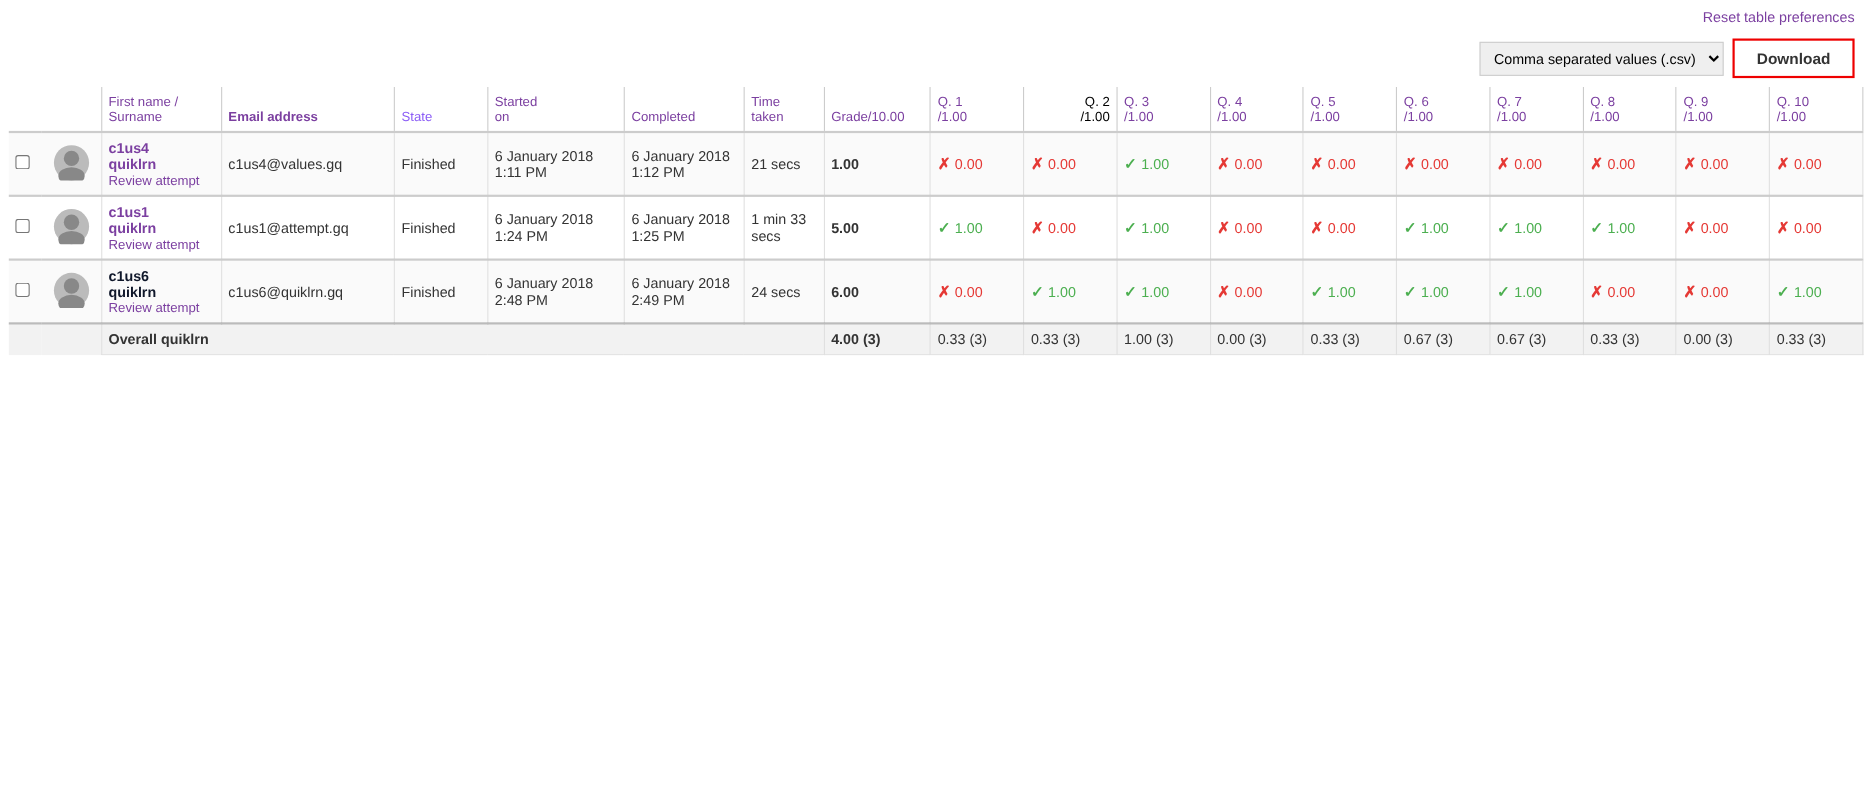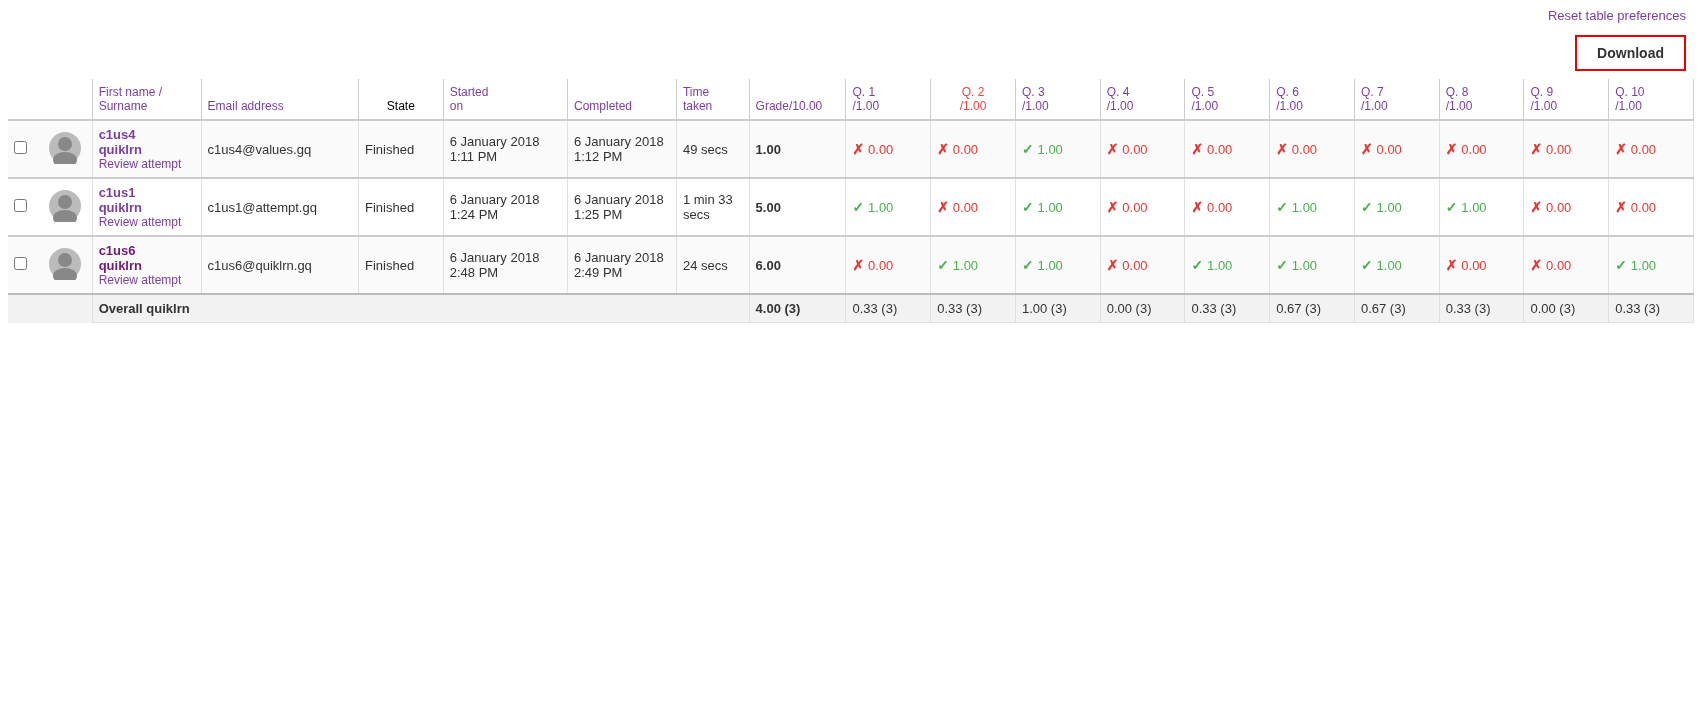--- a/index.html
+++ b/index.html
@@ -75,38 +75,39 @@
 <body>
 
 <div>
   <div class="top-bar">
     <a class="reset-link">Reset table preferences</a>
   </div>
 </div>
 
 <div class="download-bar">
   <span class="download-label"></span>
+  <select class="download-select"><option>Comma separated values (.csv)</option><option>Excel</option><option>JSON</option><option>HTML</option></select>
   <button class="download-btn">Download</button>
 </div>
 
 <div class="table-container">
   <table>
     <thead>
       <tr>
         <th style="width:24px; border:none;"></th>
         <th style="width:40px; border:none;"></th>
         <th style="color:#7b3fa0; text-align:left; width:90px;">First name /<br>Surname</th>
-        <th style="color:#7b3fa0; text-align:left; width:130px;">Email address</th>
-        <th style="color:#000000; text-align:center; width:70px;">State</th>
+        <th style="color:#7b3fa0; text-align:left; width:130px;font-weight:bold;">Email address</th>
+        <th style="color:#8b5cf6; text-align:left; width:70px;">State</th>
         <th style="color:#7b3fa0; text-align:left; width:90px;">Started<br>on</th>
         <th style="color:#7b3fa0; text-align:left; width:90px;">Completed</th>
         <th style="color:#7b3fa0; text-align:left; width:60px;">Time<br>taken</th>
         <th style="color:#7b3fa0; text-align:left; width:80px;">Grade/10.00</th>
         <th style="color:#7b3fa0; text-align:left; width:70px;">Q. 1<br>/1.00</th>
-        <th style="color:#ef4444; text-align:center; width:70px;">Q. 2<br>/1.00</th>
+        <th style="color:#000000; text-align:right; width:70px;">Q. 2<br>/1.00</th>
         <th style="color:#7b3fa0; text-align:left; width:70px;">Q. 3<br>/1.00</th>
         <th style="color:#7b3fa0; text-align:left; width:70px;">Q. 4<br>/1.00</th>
         <th style="color:#7b3fa0; text-align:left; width:70px;">Q. 5<br>/1.00</th>
         <th style="color:#7b3fa0; text-align:left; width:70px;">Q. 6<br>/1.00</th>
         <th style="color:#7b3fa0; text-align:left; width:70px;">Q. 7<br>/1.00</th>
         <th style="color:#7b3fa0; text-align:left; width:70px;">Q. 8<br>/1.00</th>
         <th style="color:#7b3fa0; text-align:left; width:70px;">Q. 9<br>/1.00</th>
         <th style="color:#7b3fa0; text-align:left; width:70px;">Q. 10<br>/1.00</th>
       </tr>
     </thead>
@@ -115,21 +116,21 @@
           <td style="border-left: none; border-right: none;"><input type="checkbox" style=""></td>
           <td style="border-left: none; border-right: none; text-align: center;"><span style="display: inline-block; width: 32px; height: 32px; border-radius: 50%; background: rgb(187, 187, 187);"><svg width="32" height="32" viewBox="0 0 32 32">
                 <circle cx="16" cy="12" r="7" fill="#888"></circle>
                 <ellipse cx="16" cy="28" rx="12" ry="8" fill="#888"></ellipse>
               </svg></span></td>
           <td><a href="#" style="color: rgb(123, 63, 160); font-weight: bold; text-decoration: none;">c1us4<br>quiklrn</a><a href="#" style="color: rgb(123, 63, 160); text-decoration: none; font-size: 12px; display: block;">Review attempt</a></td>
           <td>c1us4@values.gq</td>
           <td>Finished</td>
           <td style="white-space: nowrap;">6 January 2018<br>1:11 PM</td>
           <td>6 January 2018<br>1:12 PM</td>
-          <td>49 secs</td>
+          <td>21 secs</td>
           <td><span style="font-weight: bold;">1.00</span></td>
           <td style="white-space: nowrap;"><span style="font-weight: bold; font-size: 14px; color: rgb(229, 57, 53);">✗ </span><span style="color: rgb(229, 57, 53);">0.00</span></td>
           <td style="white-space: nowrap;"><span style="font-weight: bold; font-size: 14px; color: rgb(229, 57, 53);">✗ </span><span style="color: rgb(229, 57, 53);">0.00</span></td>
           <td style="white-space: nowrap;"><span style="font-weight: bold; font-size: 14px; color: rgb(76, 175, 80);">✓ </span><span style="color: rgb(76, 175, 80);">1.00</span></td>
           <td style="white-space: nowrap;"><span style="font-weight: bold; font-size: 14px; color: rgb(229, 57, 53);">✗ </span><span style="color: rgb(229, 57, 53);">0.00</span></td>
           <td style="white-space: nowrap;"><span style="font-weight: bold; font-size: 14px; color: rgb(229, 57, 53);">✗ </span><span style="color: rgb(229, 57, 53);">0.00</span></td>
           <td style="white-space: nowrap;"><span style="font-weight: bold; font-size: 14px; color: rgb(229, 57, 53);">✗ </span><span style="color: rgb(229, 57, 53);">0.00</span></td>
           <td style="white-space: nowrap;"><span style="font-weight: bold; font-size: 14px; color: rgb(229, 57, 53);">✗ </span><span style="color: rgb(229, 57, 53);">0.00</span></td>
           <td style="white-space: nowrap;"><span style="font-weight: bold; font-size: 14px; color: rgb(229, 57, 53);">✗ </span><span style="color: rgb(229, 57, 53);">0.00</span></td>
           <td style="white-space: nowrap;"><span style="font-weight: bold; font-size: 14px; color: rgb(229, 57, 53);">✗ </span><span style="color: rgb(229, 57, 53);">0.00</span></td>
@@ -158,21 +159,21 @@
           <td style="white-space: nowrap;"><span style="font-weight: bold; font-size: 14px; color: rgb(76, 175, 80);">✓ </span><span style="color: rgb(76, 175, 80);">1.00</span></td>
           <td style="white-space: nowrap;"><span style="font-weight: bold; font-size: 14px; color: rgb(229, 57, 53);">✗ </span><span style="color: rgb(229, 57, 53);">0.00</span></td>
           <td style="white-space: nowrap;"><span style="font-weight: bold; font-size: 14px; color: rgb(229, 57, 53);">✗ </span><span style="color: rgb(229, 57, 53);">0.00</span></td>
         </tr>
         <tr style="border-top: 2px solid rgb(204, 204, 204); background: rgb(250, 250, 250);">
           <td style="border-left: none; border-right: none;"><input type="checkbox" style=""></td>
           <td style="border-left: none; border-right: none; text-align: center;"><span style="display: inline-block; width: 32px; height: 32px; border-radius: 50%; background: rgb(187, 187, 187);"><svg width="32" height="32" viewBox="0 0 32 32">
                 <circle cx="16" cy="12" r="7" fill="#888"></circle>
                 <ellipse cx="16" cy="28" rx="12" ry="8" fill="#888"></ellipse>
               </svg></span></td>
-          <td><a href="#" style="color: #701a75; font-weight: bold; text-decoration: none;">c1us6<br>quiklrn</a><a href="#" style="color: rgb(123, 63, 160); text-decoration: none; font-size: 12px; display: block;">Review attempt</a></td>
+          <td><a href="#" style="color: #0f172a; font-weight: bold; text-decoration: none;">c1us6<br>quiklrn</a><a href="#" style="color: rgb(123, 63, 160); text-decoration: none; font-size: 12px; display: block;">Review attempt</a></td>
           <td>c1us6@quiklrn.gq</td>
           <td>Finished</td>
           <td style="white-space: nowrap;">6 January 2018<br>2:48 PM</td>
           <td>6 January 2018<br>2:49 PM</td>
           <td>24 secs</td>
           <td><span style="font-weight: bold;">6.00</span></td>
           <td style="white-space: nowrap;"><span style="font-weight: bold; font-size: 14px; color: rgb(229, 57, 53);">✗ </span><span style="color: rgb(229, 57, 53);">0.00</span></td>
           <td style="white-space: nowrap;"><span style="font-weight: bold; font-size: 14px; color: rgb(76, 175, 80);">✓ </span><span style="color: rgb(76, 175, 80);">1.00</span></td>
           <td style="white-space: nowrap;"><span style="font-weight: bold; font-size: 14px; color: rgb(76, 175, 80);">✓ </span><span style="color: rgb(76, 175, 80);">1.00</span></td>
           <td style="white-space: nowrap;"><span style="font-weight: bold; font-size: 14px; color: rgb(229, 57, 53);">✗ </span><span style="color: rgb(229, 57, 53);">0.00</span></td>

